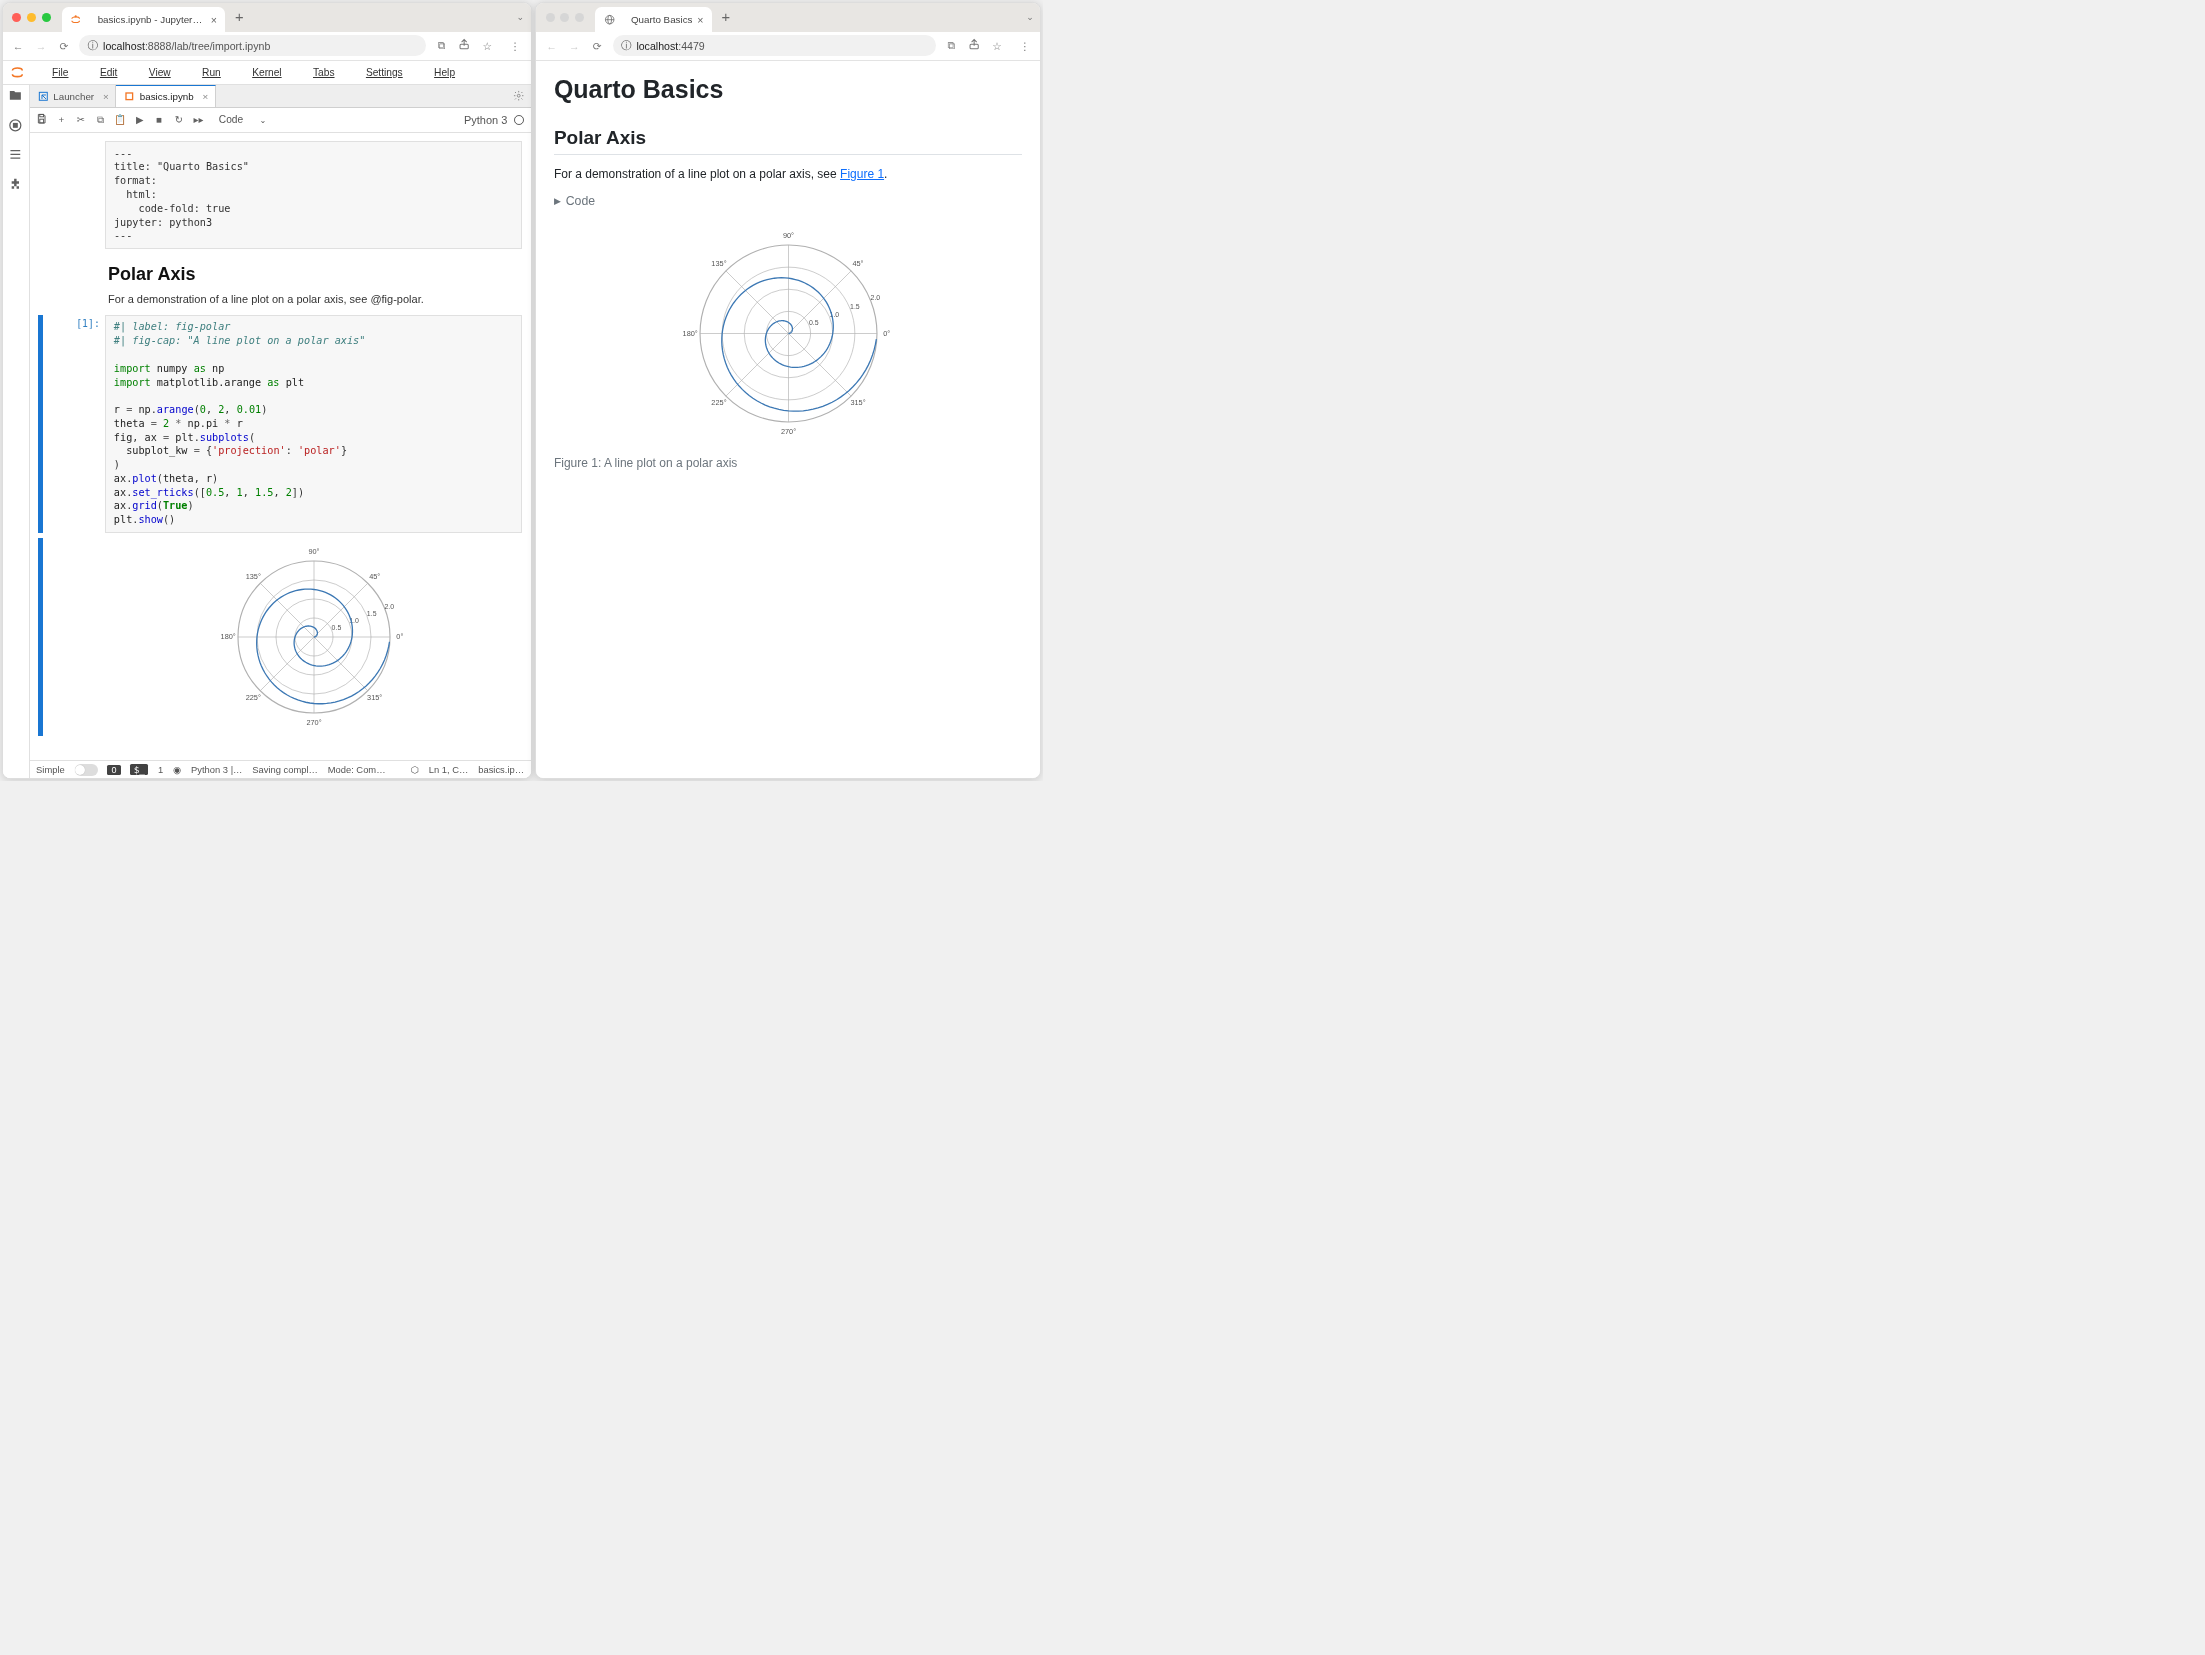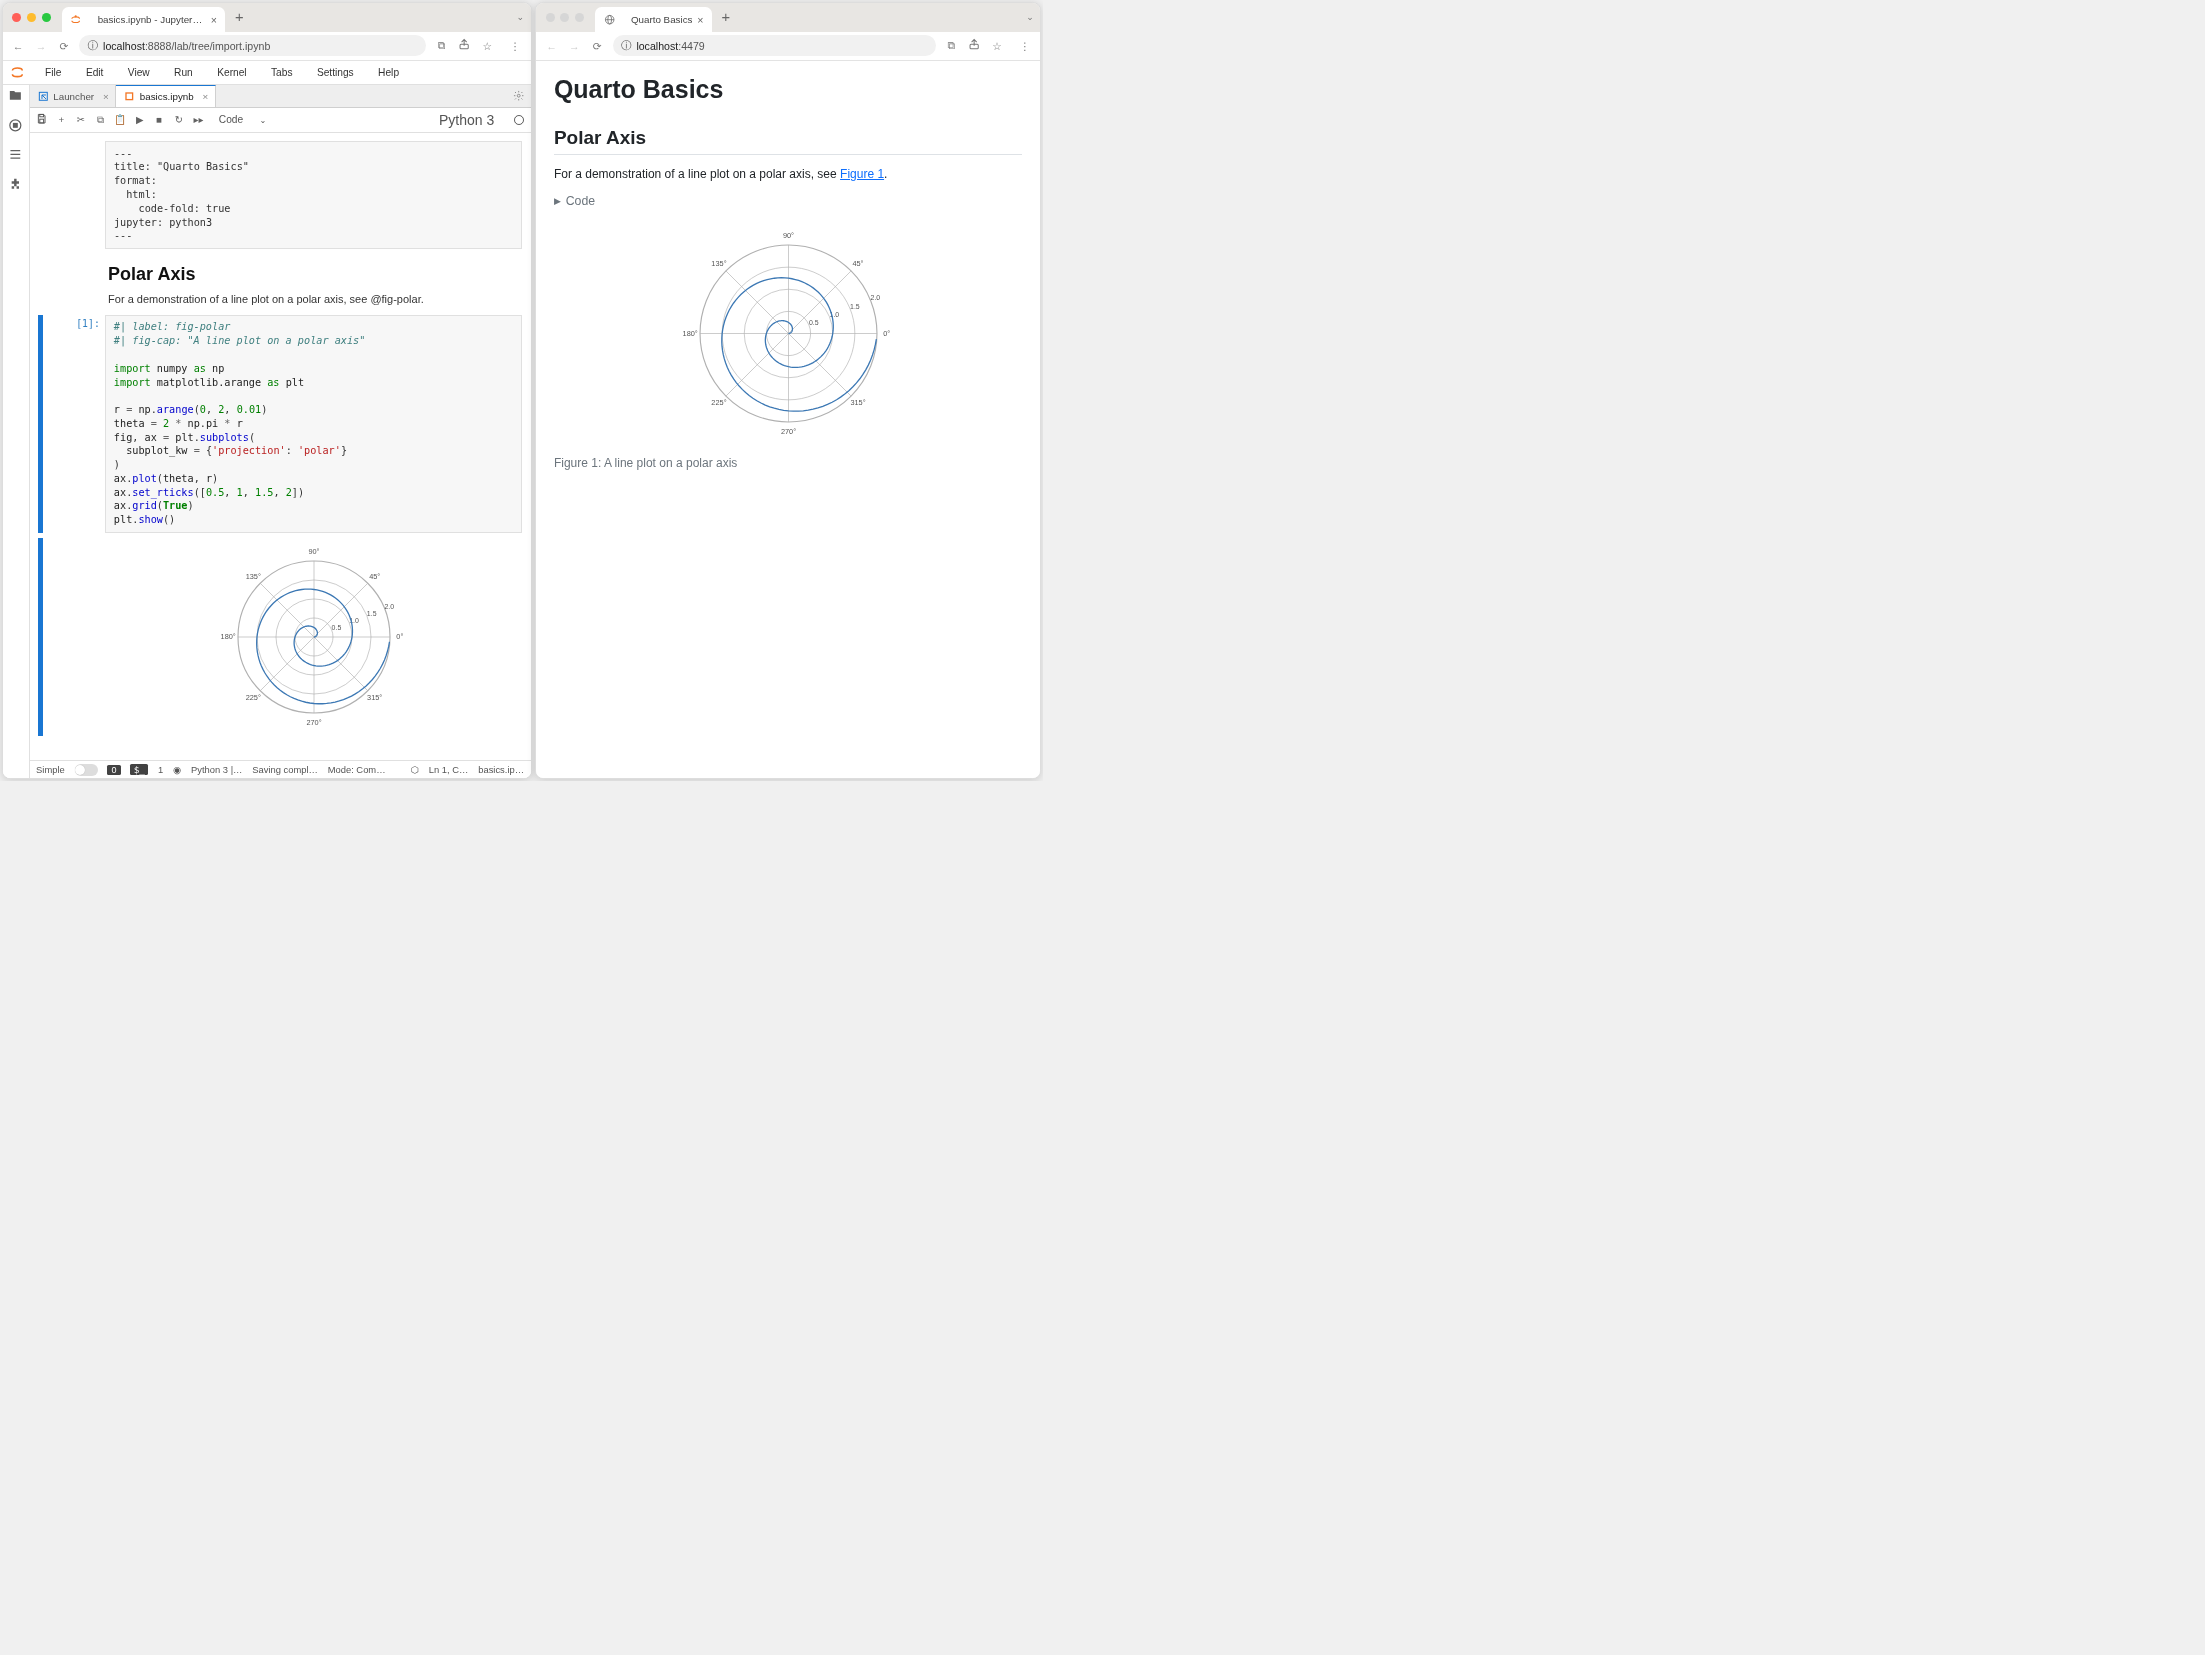--- a/index.html
+++ b/index.html
@@ -46,21 +46,21 @@
 .omnibox {
   flex:1; display:flex; align-items:center; gap:4.9px;
   background:#f1f1f1; border-radius:13px; height:21px;
   padding: 0 8.2px; font-size:10.6px; color:#555;
 }
 .omnibox .host { color:#222; }
 .addr-ico { color:#777; width:14.7px; text-align:center;}
 .jupyter-menubar {
   display:flex; align-items:center; height:24.5px;
   background:#fff; border-bottom:0.8px solid #e0e0e0;
-  padding-left:3.3px; gap: 8px;
+  padding-left:3.3px; gap: 15px; text-decoration: underline;
 }
 .jp-logo { width:23px; display:flex;align-items:center;justify-content:center;}
 .jp-logo svg { width:14.7px;height:14.7px;}
 .menu-item { padding: 3.3px 8.2px; font-size:10.2px; color:#333; cursor:pointer;}
 .jp-body { display:flex; flex:1; min-height:0; background:#fff;}
 .jp-activitybar {
   width:27px; background:#fff; border-right:0.8px solid #e0e0e0;
   display:flex; flex-direction:column; align-items:center;
   padding-top:3.3px; gap:14.7px; color:#616161;
 }
@@ -83,21 +83,21 @@
   display:flex; align-items:center; height:24.5px;
   border-bottom:0.8px solid #e0e0e0; padding:0 6.5px; gap:8.2px;
   background:#fff; font-size:9.8px; color:#555;
 }
 .nb-toolbar .tico { width:11.4px;color:#616161; text-align:center;}
 .cell-type-sel {
   display:flex;align-items:center;gap:16.3px;
   padding:1.6px 6.5px; font-size:10.2px;
 }
 .nb-toolbar .spacer{flex:1;}
-.kernel-ind { display:flex;align-items:center;gap:20px; font-size:14px;}
+.kernel-ind { display:flex;align-items:center;gap:7px; font-size:11px;}
 .kernel-ind .kdot{ width:9.8px;height:9.8px;border:1.2px solid #555;border-radius:50%;}
 .notebook {
   flex:1; overflow:auto; background:#fff;
   padding: 8.2px 0 3.3px 0;
 }
 .nb-inner { padding: 0 8.2px; }
 .cell { display:flex; margin-bottom:4.9px;}
 .cell-gutter{ width:31px; flex-shrink:0;}
 .cell-bar { width:4.9px; flex-shrink:0;}
 .cell-bar.blue{ background:#1976d2;}

